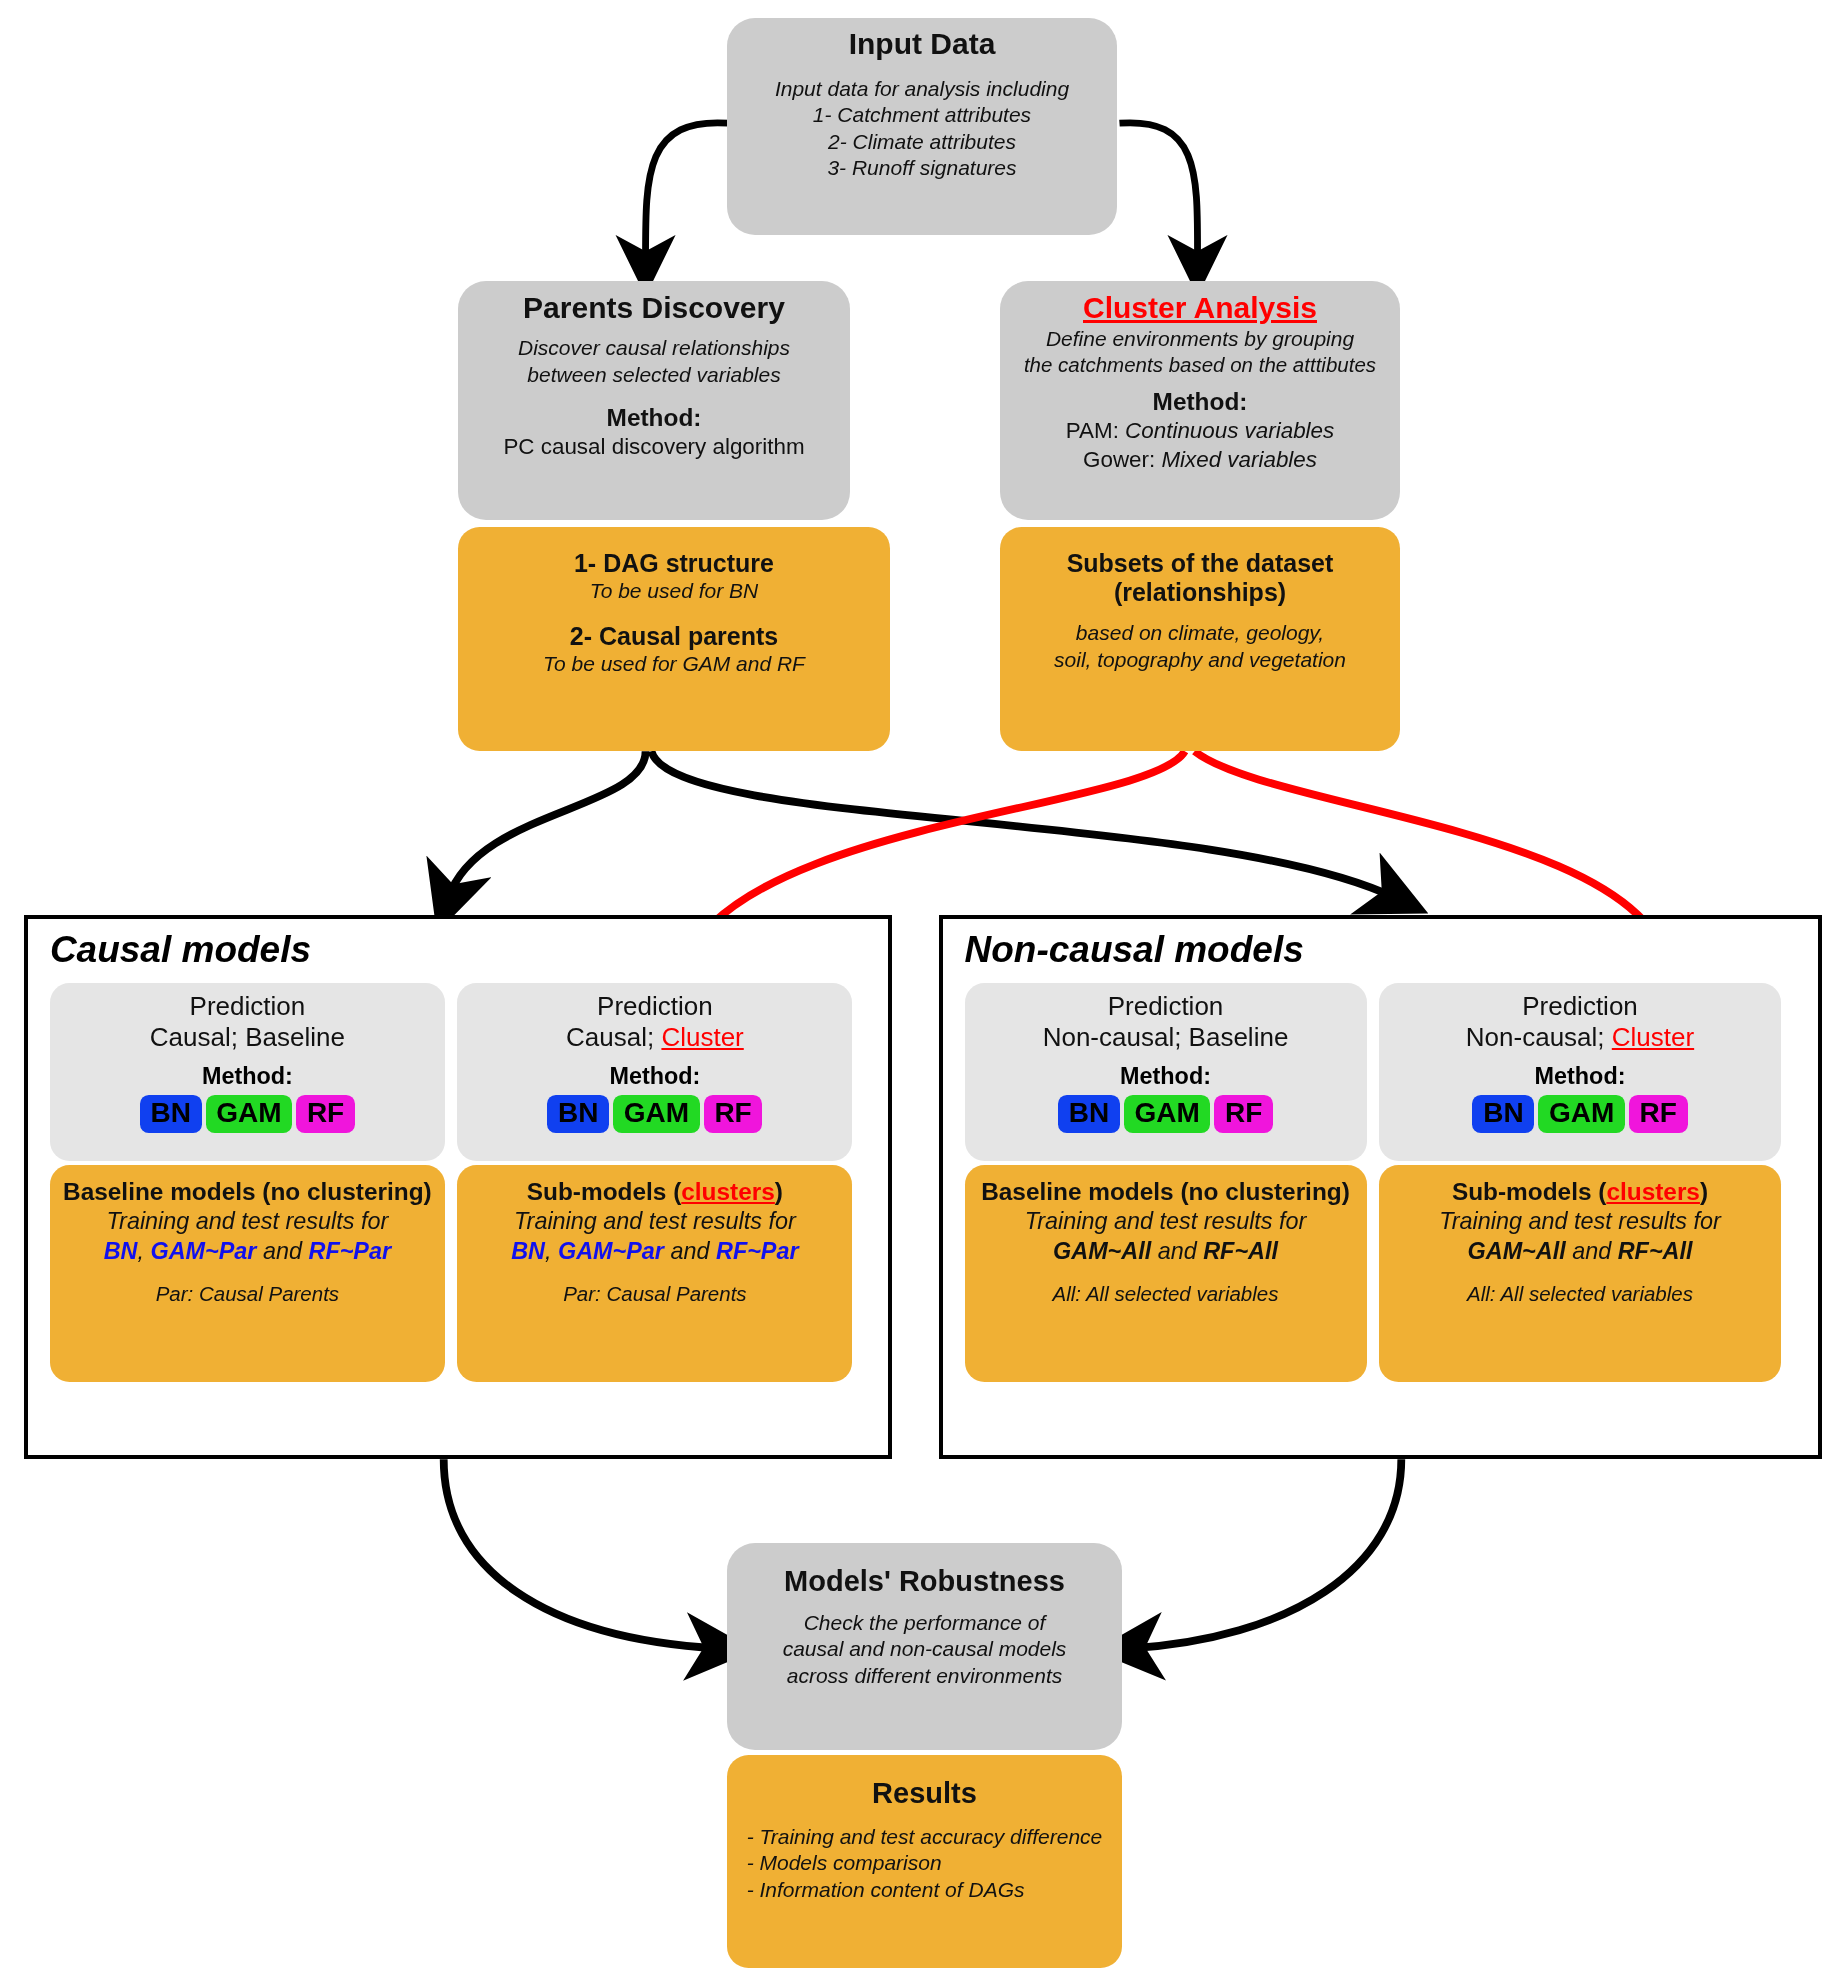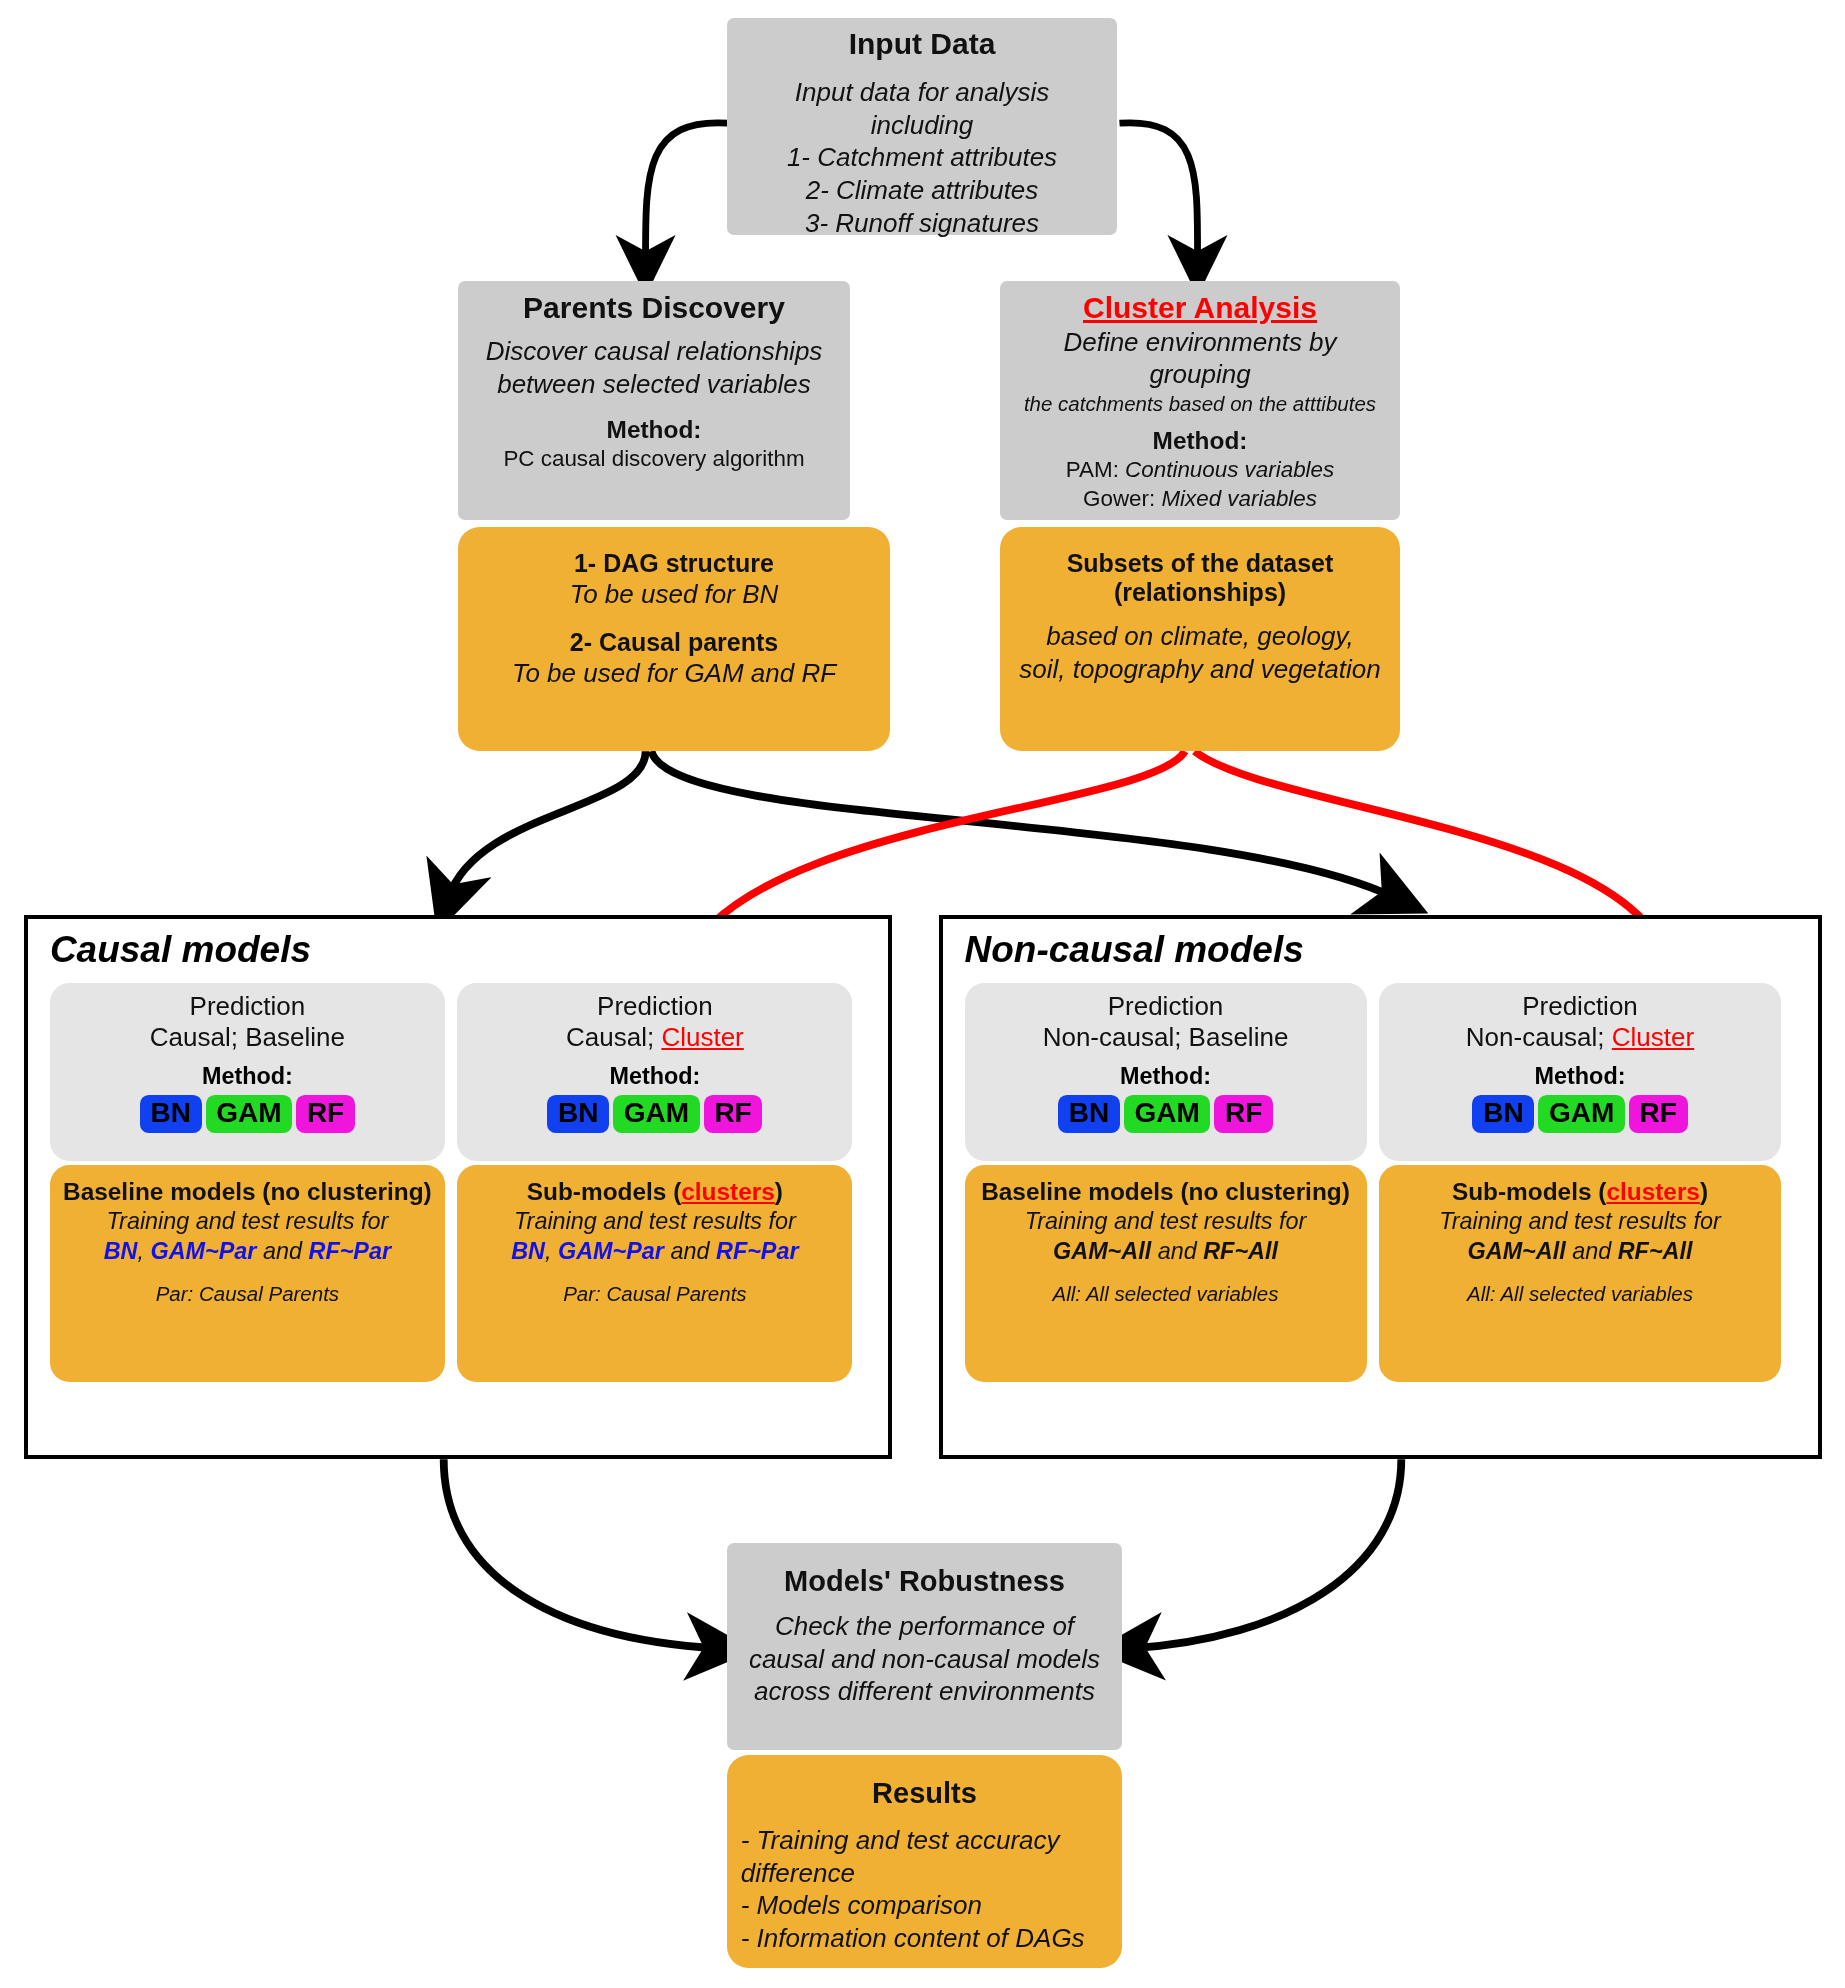--- a/index.html
+++ b/index.html
@@ -10,33 +10,33 @@
     font-family:"Liberation Sans", sans-serif;
     position:relative;
     overflow:hidden;
   }
   #stage { position:absolute; inset:0; }
   svg.arrows { position:absolute; left:0; top:0; width:1845px; height:1989px; pointer-events:none; z-index:5; }
 
   .node { position:absolute; z-index:10; }
   .gray {
     background:#cccccc;
-    border-radius:7px;
+    border-radius:28px;
     text-align:center;
     padding:9.8px 13.7px;
   }
   .orange {
     background:#f0b034;
     border-radius:21.5px;
     text-align:center;
     padding:9.8px 13.7px;
   }
   .ttl { font-weight:bold; font-size:30px; color:#111; line-height:1.16; }
   .ttl.red { color:#ff0000; }
-  .sub { font-style:italic; font-size:26px; color:#111; line-height:1.26; }
+  .sub { font-style:italic; font-size:21px; color:#111; line-height:1.26; }
   .plain { font-size:22.4px; color:#111; line-height:1.3; }
   .mth { font-weight:bold; font-size:24.4px; color:#111; }
   .bold { font-weight:bold; }
   .ital { font-style:italic;margin-top:40px; }
   .red { color:#ff0000;text-decoration:underline; }
   .blue { color:#1111ee; }
 
   .panel {
     position:absolute;
     border:4.9px solid #000;

